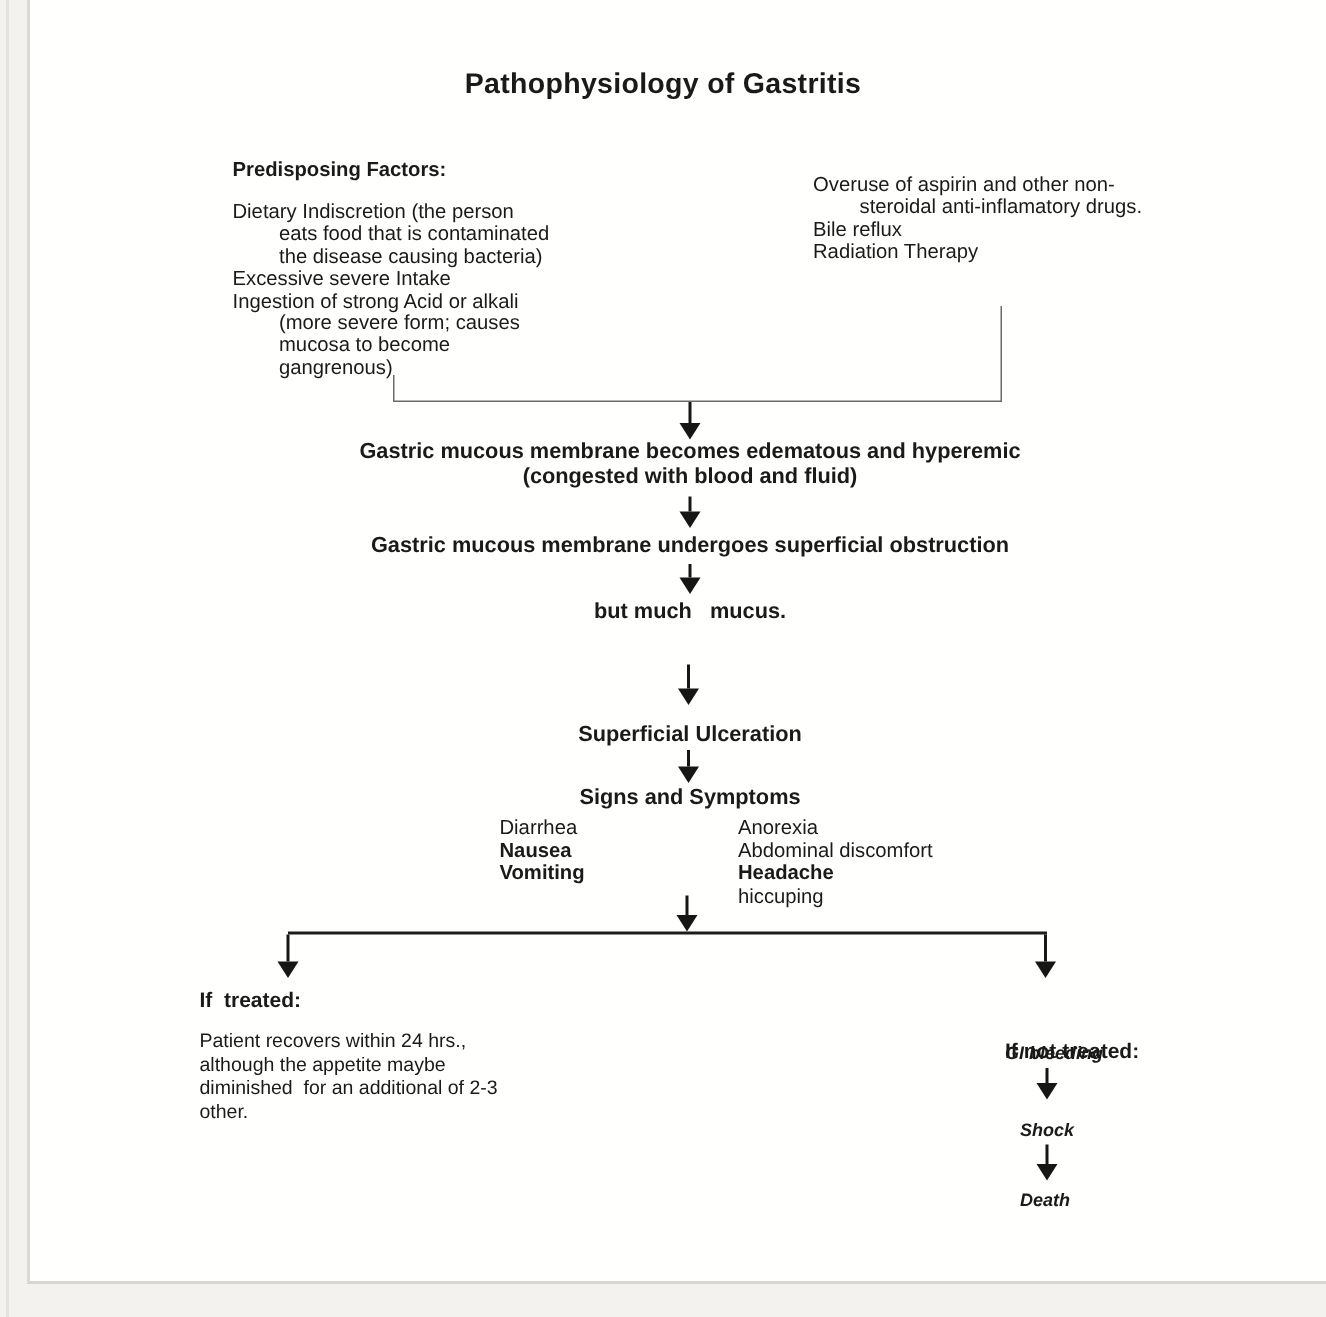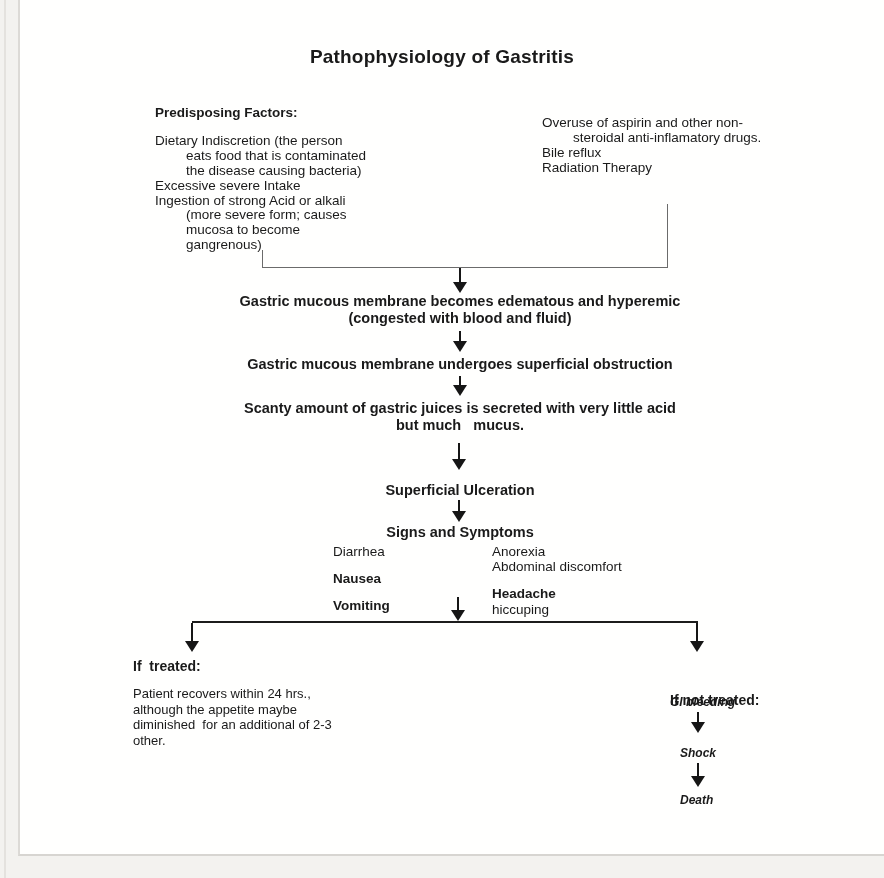--- a/index.html
+++ b/index.html
@@ -32,21 +32,21 @@
   .hline.dark { height:2px; background:#1c1c1c; }
 
   .arrow { position:absolute; display:flex; flex-direction:column; align-items:center; width:14px; }
   .arrow i { display:block; }
   .arrow .shaft { width:2px; background:#161616; flex:1 1 auto; }
   .arrow .head { width:0; height:0; border-left:7px solid transparent; border-right:7px solid transparent; border-top:11px solid #161616; flex:0 0 auto; }
 
   .step { position:absolute; left:40px; width:840px; text-align:center; font-size:14.5px; font-weight:bold; line-height:16.5px; }
 
   .symcol { position:absolute; font-size:13.5px; line-height:15.2px; }
-  .bold { font-weight:bold;margin-top:12px; }
+  .bold { font-weight:bold; }
 
   .outcome-heading { position:absolute; font-size:14px; font-weight:bold; }
   .outcome-para { position:absolute; font-size:13px; line-height:15.6px; }
   .outcome-step { position:absolute; font-size:12px; font-weight:bold;font-style:italic; }
 </style>
 </head>
 <body>
 
 <div class="edge-stripe"></div>
 <div class="page"></div>
@@ -94,21 +94,20 @@
 <div class="step" style="top:356px;">
   <div data-bind="flow.step2">Gastric mucous membrane undergoes superficial obstruction</div>
 </div>
 
 <div class="arrow" style="left:453px; top:376px; height:20px;">
     <i class="shaft"></i>
     <i class="head"></i>
   </div>
 
 <div class="step" style="top:400px;">
-  <div data-bind="flow.step3_line1">Scanty amount of gastric juices is secreted with very little acid</div>
   <div data-bind="flow.step3_line2">but much   mucus.</div>
 </div>
 
 <div class="arrow" style="left:452px; top:443px; height:27px;">
     <i class="shaft"></i>
     <i class="head"></i>
   </div>
 
 <div class="step" style="top:482px;">
   <div data-bind="flow.step4">Superficial Ulceration</div>

